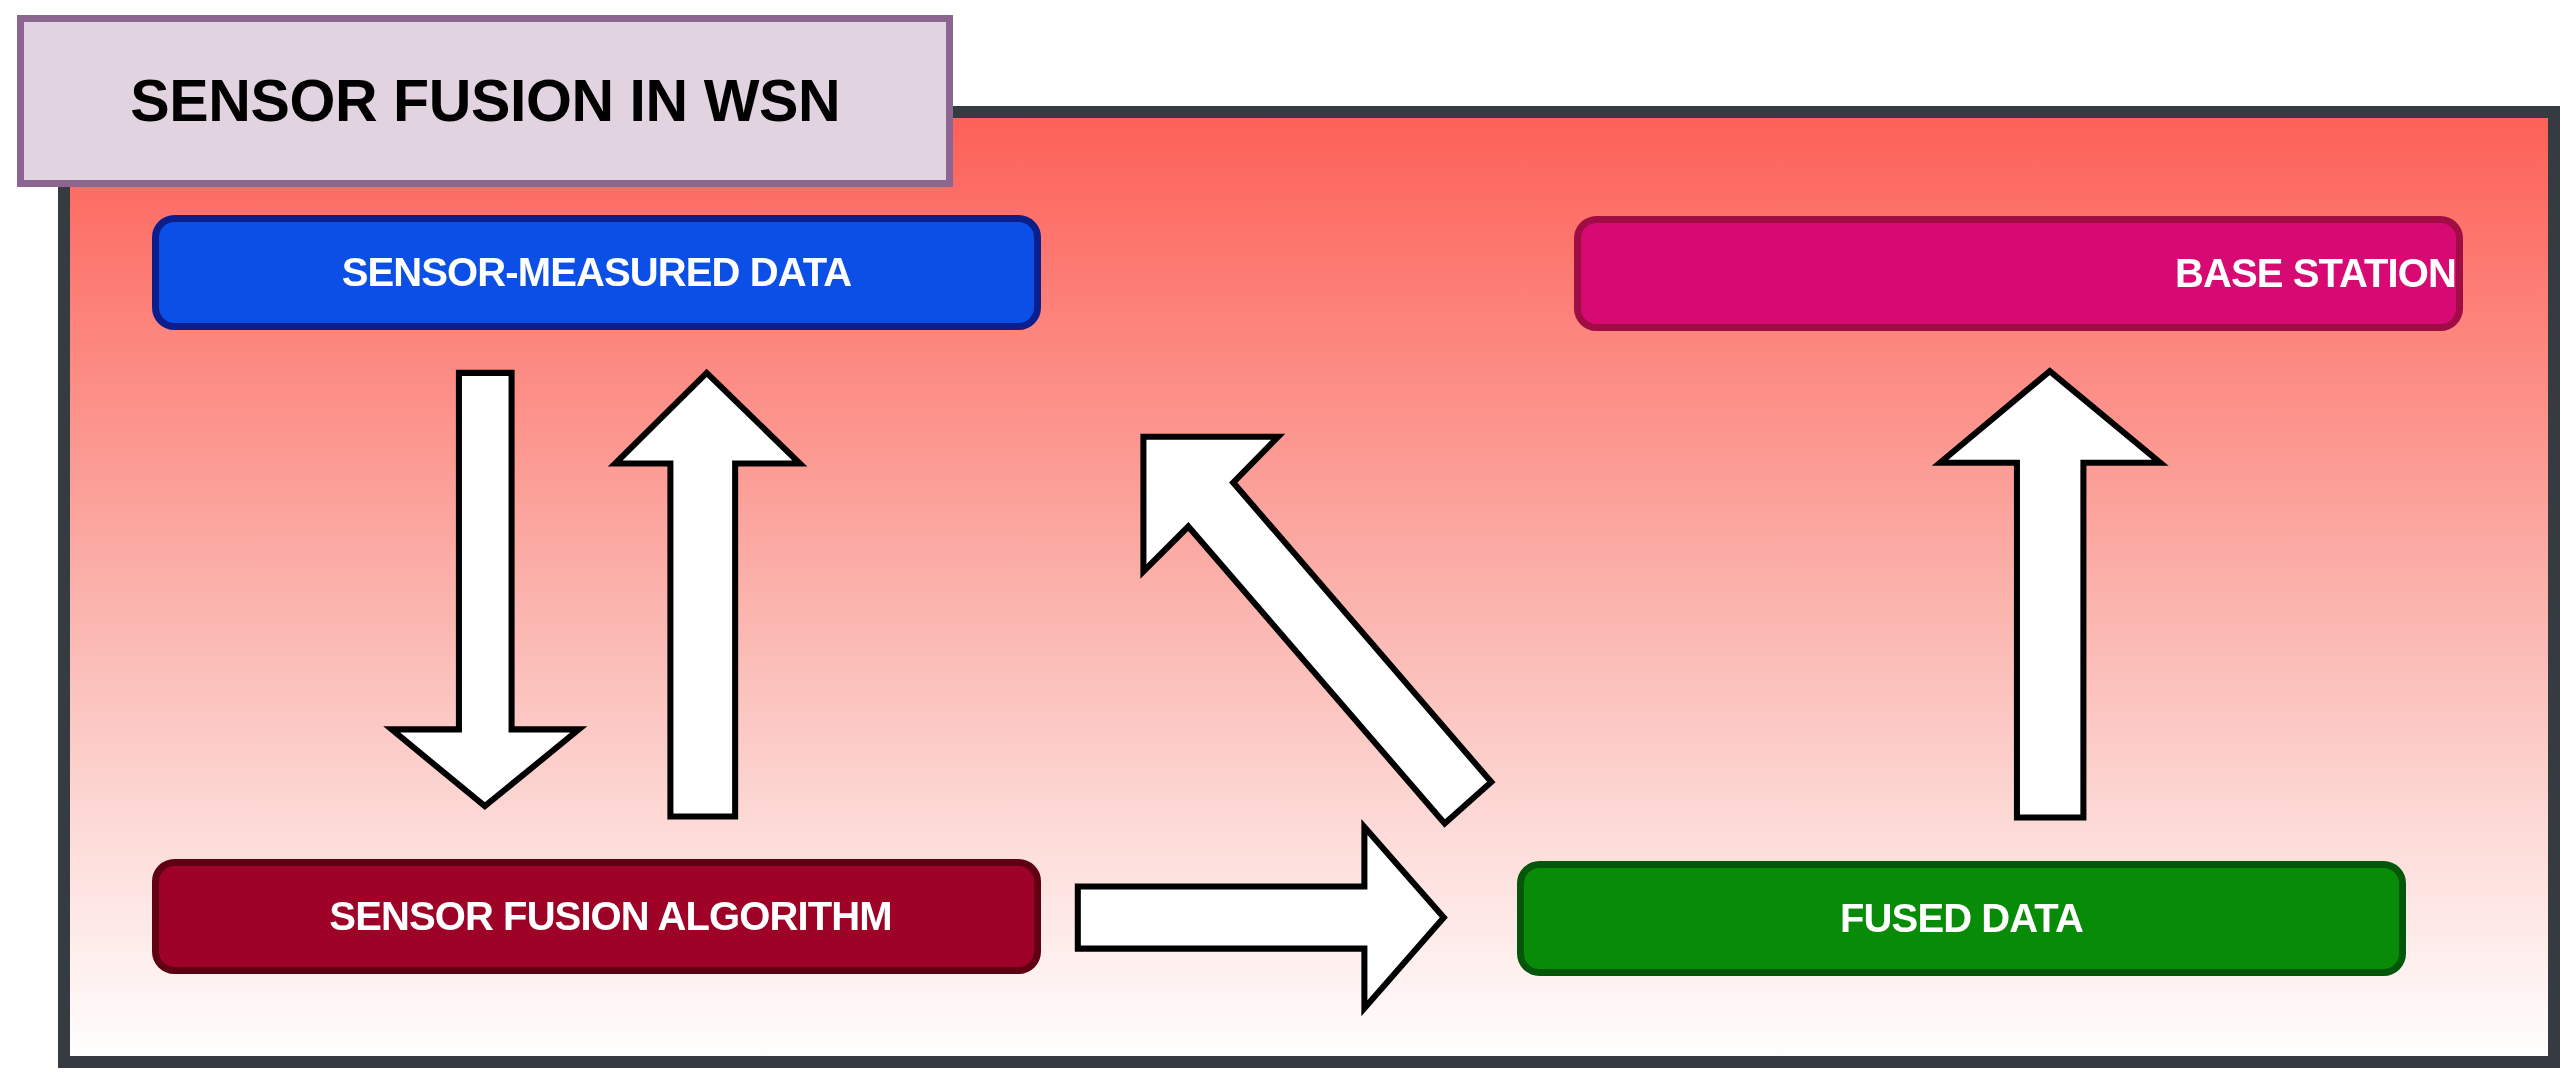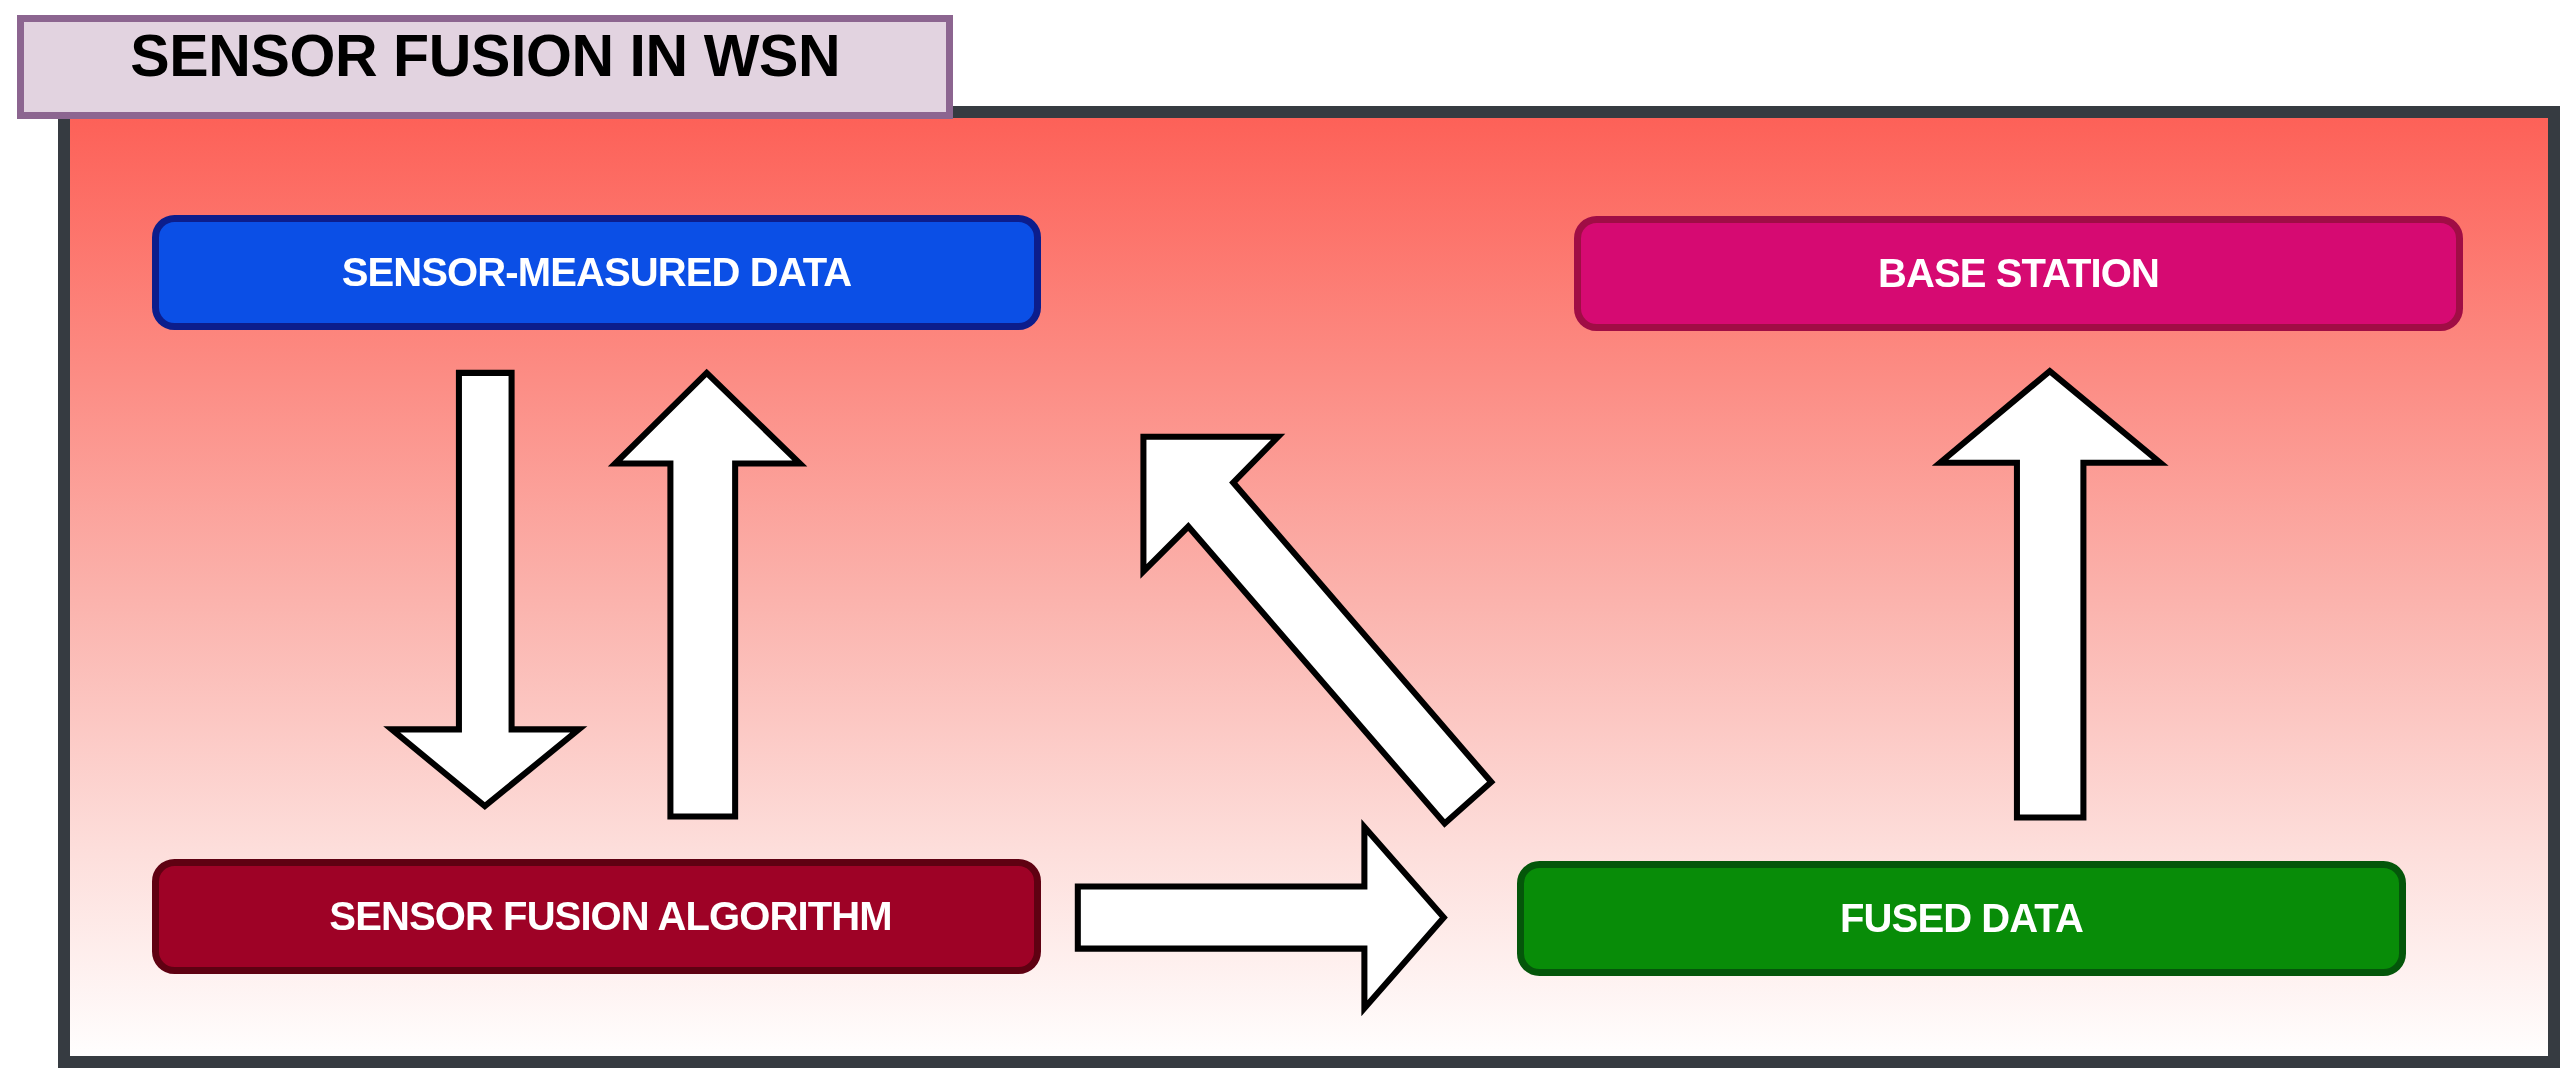--- a/index.html
+++ b/index.html
@@ -26,25 +26,26 @@
     border: 12px solid #363b41;
     background: linear-gradient(180deg, #fd6158 0%, #fc8d85 28%, #fbb4ae 52%, #fddedb 78%, #fffefe 100%);
     z-index: 0;
   }
   
   .title-box {
     position: absolute;
     left: 17.3px;
     top: 14.7px;
     width: 936px;
-    height: 104px;
+    height: 172px;
     box-sizing: border-box;
     border: 7px solid #8c6590;
     background: #e2d3e0;
     display: flex;
+    align-items: center;
     justify-content: center;
     z-index: 3;
   }
   .title-box span {
     font-size: 59px;
     font-weight: bold;
     color: #000000;
     letter-spacing: -0.4px;
     white-space: nowrap;
   }
@@ -108,21 +109,21 @@
   </svg>
 
   <div class="title-box" style="background-color: rgb(226, 211, 224); border-color: rgb(140, 101, 144);">
     <span style="color: rgb(0, 0, 0);">SENSOR FUSION IN WSN</span>
   </div>
 
   <div class="node" id="node-sensor-measured" style="background-color: rgb(11, 79, 230); border-color: rgb(12, 29, 140);">
     <span style="color: rgb(255, 255, 255);">SENSOR-MEASURED DATA</span>
   </div>
 
-  <div class="node" id="node-base-station" style="background-color: rgb(214, 10, 114); border-color: rgb(160, 13, 69);">
+  <div class="node" id="node-base-station" style="background-color: rgb(214, 10, 114); border-color: rgb(160, 13, 69); justify-content: flex-end;">
     <span style="color: rgb(255, 255, 255);">BASE STATION</span>
   </div>
 
   <div class="node" id="node-algorithm" style="background-color: rgb(158, 2, 38); border-color: rgb(95, 1, 18);">
     <span style="color: #ffffff; margin-left: 28px;">SENSOR FUSION ALGORITHM</span>
   </div>
 
   <div class="node" id="node-fused" style="background-color: rgb(8, 140, 8); border-color: rgb(4, 86, 10);">
     <span style="color: rgb(255, 255, 255);">FUSED DATA</span>
   </div>

